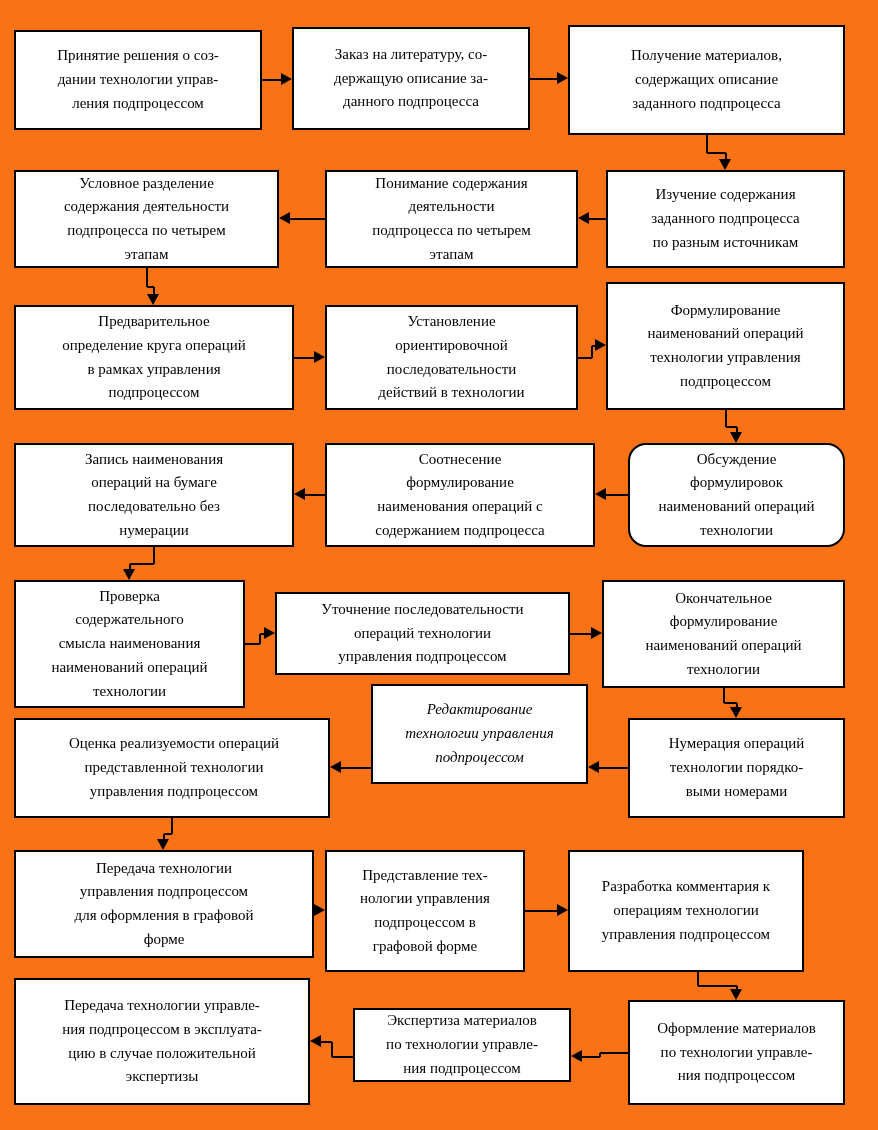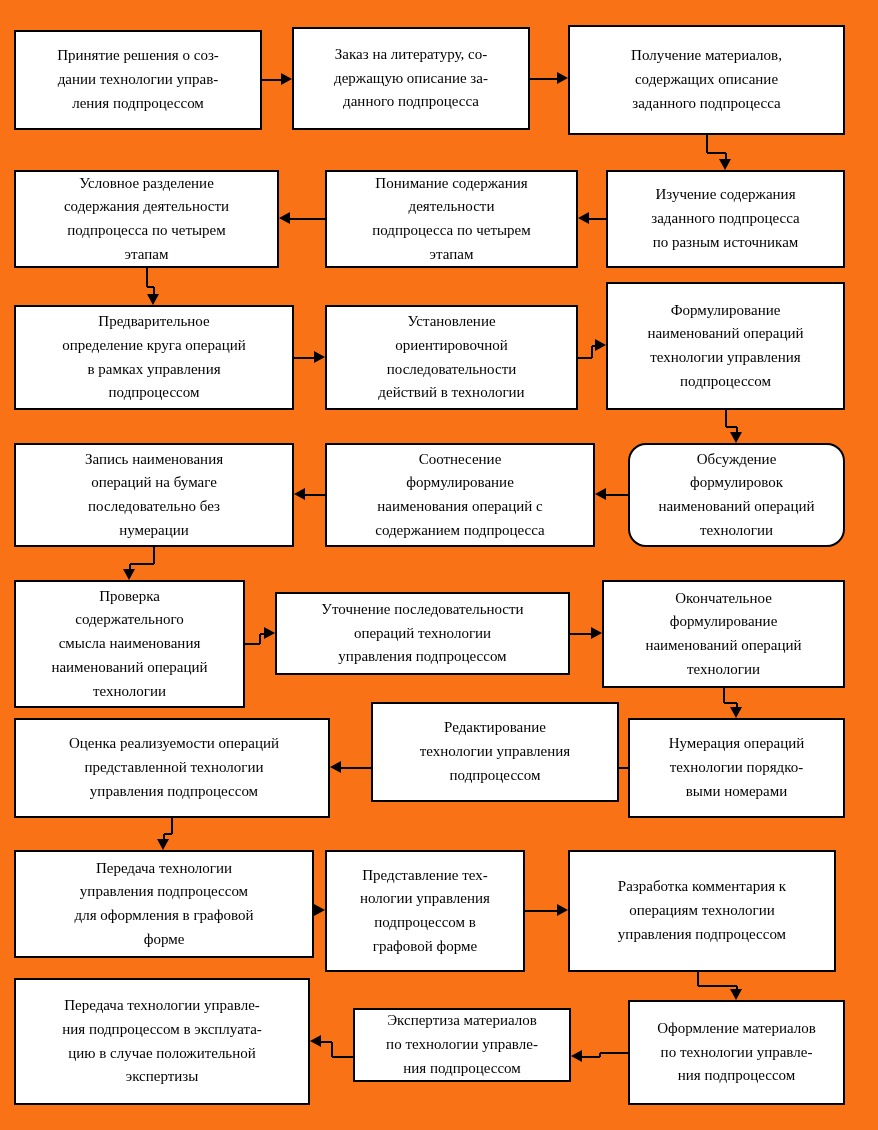--- a/index.html
+++ b/index.html
@@ -220,21 +220,21 @@
         <span class="txt">Окончательное
 формулирование
 наименований операций
 технологии</span>
       </div>
       <div class="node" style="left: 628px; top: 718px; width: 217px; height: 100px;">
         <span class="txt">Нумерация операций
 технологии порядко-
 выми номерами</span>
       </div>
-      <div class="node" style="left: 371px; top: 702px; width: 248px; height: 100px;">
+      <div class="node" style="left: 371px; top: 684px; width: 217px; height: 100px; font-style: italic;">
         <span class="txt">Редактирование
 технологии управления
 подпроцессом</span>
       </div>
       <div class="node" style="left: 14px; top: 718px; width: 316px; height: 100px; padding-left: 8px;">
         <span class="txt">Оценка реализуемости операций
 представленной технологии
 управления подпроцессом</span>
       </div>
       <div class="node" style="left: 14px; top: 850px; width: 300px; height: 108px;">
@@ -242,21 +242,21 @@
 управления подпроцессом
 для оформления в графовой
 форме</span>
       </div>
       <div class="node" style="left: 325px; top: 850px; width: 200px; height: 122px;">
         <span class="txt">Представление тех-
 нологии управления
 подпроцессом в
 графовой форме</span>
       </div>
-      <div class="node" style="left: 568px; top: 850px; width: 268px; height: 122px;">
+      <div class="node" style="left: 568px; top: 850px; width: 236px; height: 122px;">
         <span class="txt">Разработка комментария к
 операциям технологии
 управления подпроцессом</span>
       </div>
       <div class="node" style="left: 628px; top: 1000px; width: 217px; height: 105px;">
         <span class="txt">Оформление материалов
 по технологии управле-
 ния подпроцессом</span>
       </div>
       <div class="node" style="left: 353px; top: 1008px; width: 218px; height: 74px;">

